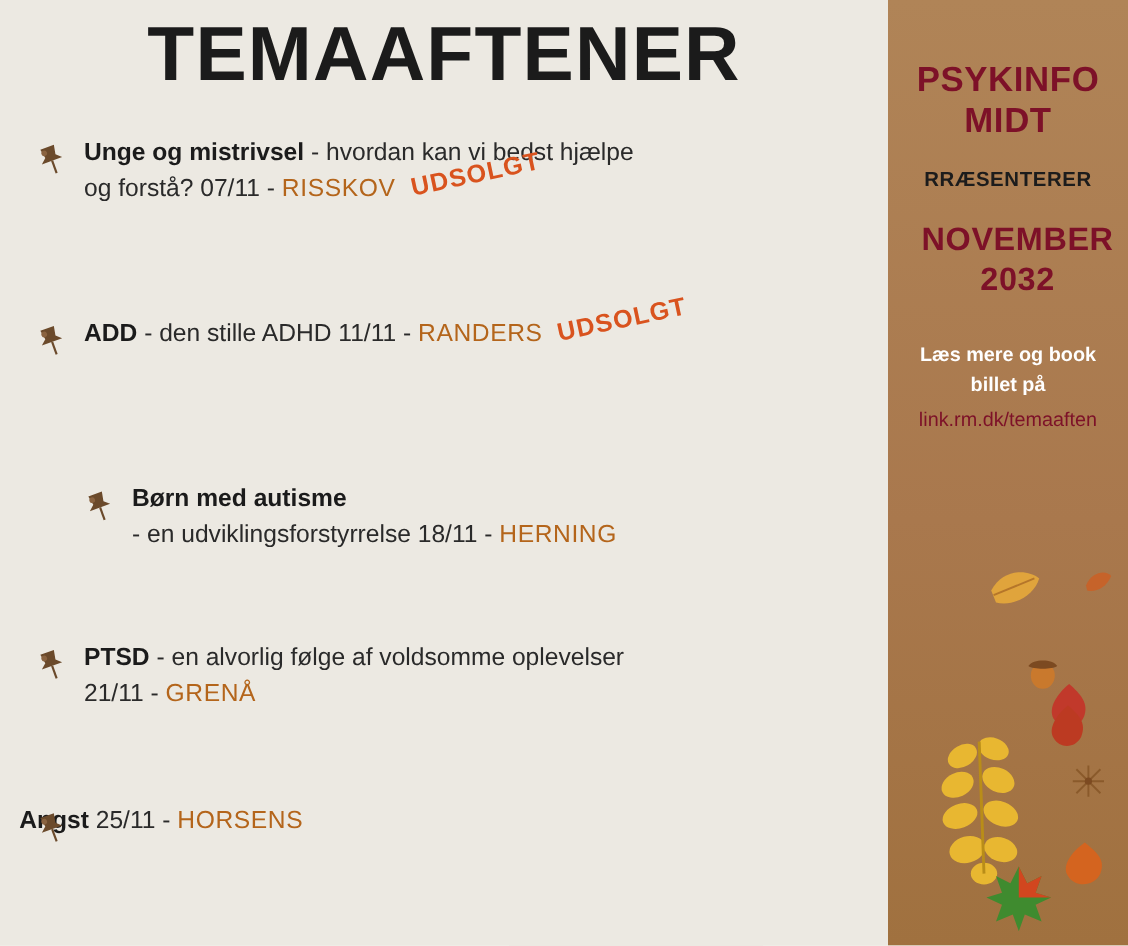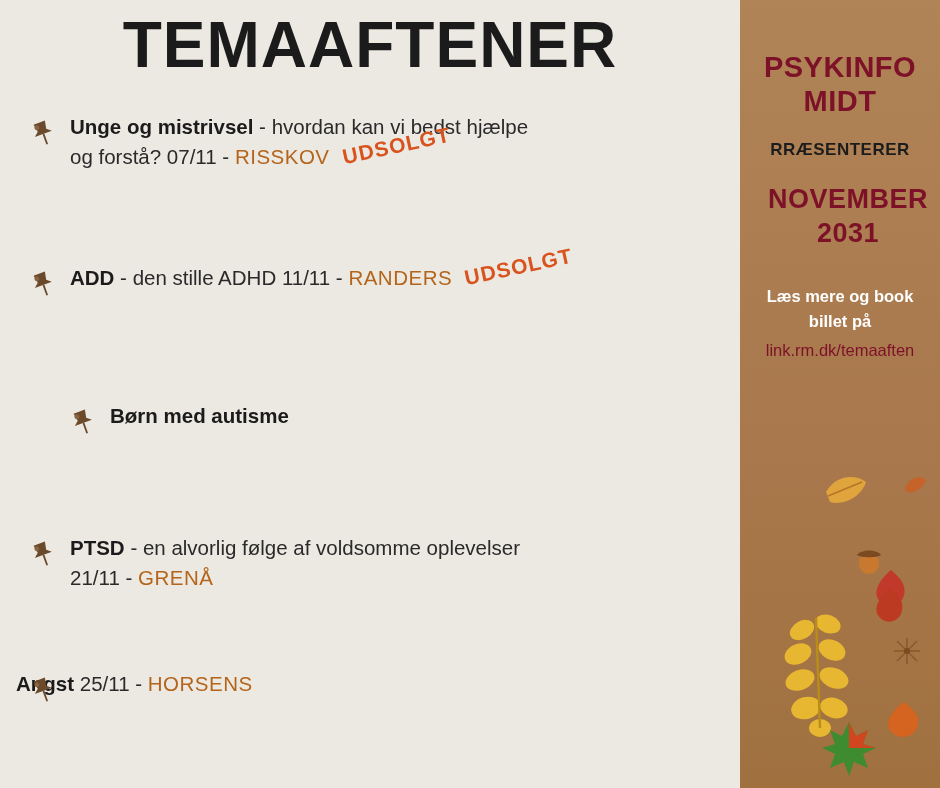--- a/index.html
+++ b/index.html
@@ -175,20 +175,23 @@
               <path d="M9,4 L21,4 L19.5,12 L24,16 L6,16 L10.5,12 Z" fill="#6b4a2b"></path>
               <rect x="14.2" y="16" width="1.8" height="11" fill="#6b4a2b"></rect>
               <circle cx="11" cy="8" r="2.4" fill="#8a6340"></circle>
             </g>
           </svg>
         </span>
         <div class="evt-text">
           <span class="evt-line">
             <span class="b">Børn med autisme</span>
           </span>
+          <span class="evt-line">
+            <span> - en udviklingsforstyrrelse 18/11 - </span><span class="city">HERNING</span>
+          </span>
         </div>
       </div>
 
       <div class="event" style="margin-top:72px;">
         <span class="pin">
           <svg width="30" height="30" viewBox="0 0 30 30">
             <g transform="rotate(-20 15 15)">
               <path d="M9,4 L21,4 L19.5,12 L24,16 L6,16 L10.5,12 Z" fill="#6b4a2b"></path>
               <rect x="14.2" y="16" width="1.8" height="11" fill="#6b4a2b"></rect>
               <circle cx="11" cy="8" r="2.4" fill="#8a6340"></circle>
@@ -227,21 +230,21 @@
 
   <div id="right">
     <div id="right-inner">
       <div class="brand">
         <span>PSYKINFO</span><br>
         <span>MIDT</span>
       </div>
       <div class="presents">RRÆSENTERER</div>
       <div class="month">
         <span>NOVEMBER</span><br>
-        <span>2031</span>
+        <span>2032</span>
       </div>
       <div class="book-info">
         <span>Læs mere og book</span><br>
         <span>billet på</span>
         <a class="book-link" href="#">link.rm.dk/temaaften</a>
       </div>
     </div>
 
     <span class="leaf" style="left:82px; top:470px;">
       <svg width="48" height="40" viewBox="0 0 48 40">

